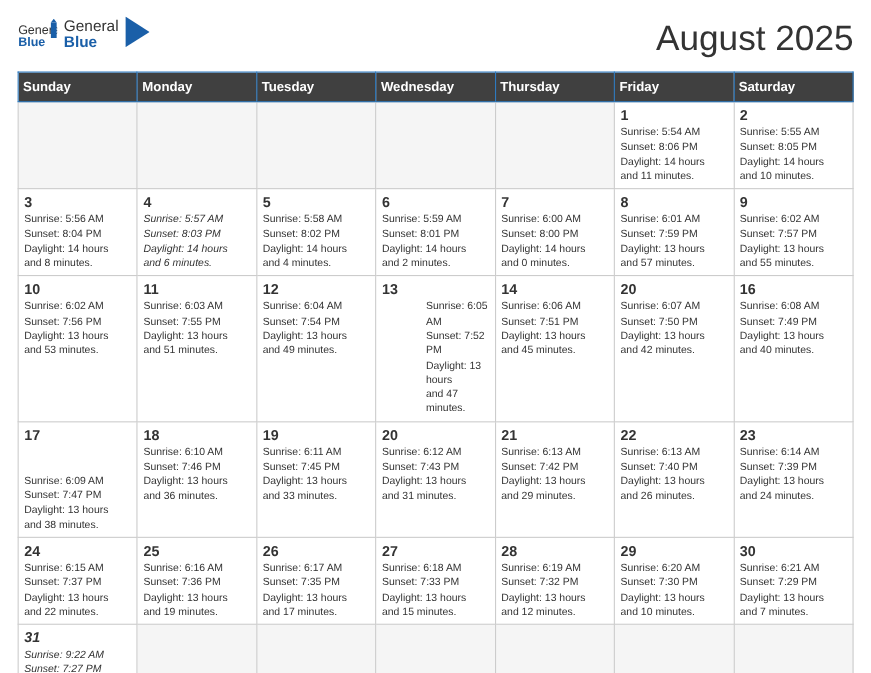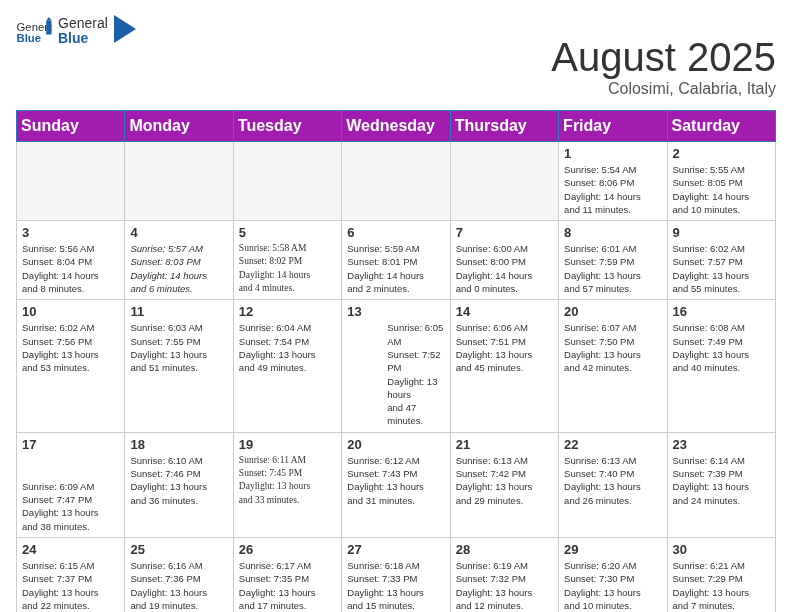--- a/index.html
+++ b/index.html
@@ -22,38 +22,37 @@
       gap: 4px;
     }
     .logo-icon {
       width: 36px;
       height: 28px;
     }
     .title-area {
       text-align: right;
     }
     .month-year {
-      font-size: 40px;
+      font-size: 32px;
       color: #333;
       font-weight: normal;
-      margin-top: 19px;
     }
     .location {
       font-size: 16px;
       color: #555;
     }
     table {
       width: 100%;
       border-collapse: collapse;
       border: 1px solid #ccc;
     }
     .day-header {
-      background-color: #a21caf;
+      background-color: #404040;
       color: #fff;
-      font-size: 16px;
+      font-size: 12px;
       font-weight: bold;
       padding: 6px 4px;
       text-align: left;
       border: 1px solid #2e7abf;
     }
     .calendar-cell {
       vertical-align: top;
       padding: 4px 5px;
       border: 1px solid #ccc;
       font-size: 10px;
@@ -96,21 +95,20 @@
     <div style="display:flex;flex-direction:column;line-height:1.1;margin-left:2px;">
       <span style="font-size:14px;color:#333;">General</span>
       <span style="font-size:14px;color:#1a5fa8;font-weight:bold;">Blue</span>
     </div>
     <svg width="22" height="28" viewBox="0 0 22 28" style="margin-left:2px;margin-top:-4px;">
       <polygon points="0,0 22,14 0,28" fill="#1a5fa8"></polygon>
     </svg>
   </div>
   <div class="title-area">
     <div class="month-year">August 2025</div>
-    <div class="location">Colosimi, Calabria, Italy</div>
   </div>
 </div>
 
 <table>
   <thead>
     <tr>
     <th class="day-header">Sunday</th>
         <th class="day-header">Monday</th>
         <th class="day-header">Tuesday</th>
         <th class="day-header">Wednesday</th>
@@ -151,21 +149,21 @@
         </td>
         <td class="calendar-cell">
           <span class="day-number">4</span>
           <div class="cell-info" style="white-space: pre-line; font-style: italic;">Sunrise: 5:57 AM
 Sunset: 8:03 PM
 Daylight: 14 hours
 and 6 minutes.</div>
         </td>
         <td class="calendar-cell">
           <span class="day-number">5</span>
-          <div class="cell-info" style="white-space: pre-line; font-family: Liberation Serif, serif;">Sunrise: 5:58 AM
+          <div class="cell-info" style="white-space: pre-line;">Sunrise: 5:58 AM
 Sunset: 8:02 PM
 Daylight: 14 hours
 and 4 minutes.</div>
         </td>
         <td class="calendar-cell">
           <span class="day-number">6</span>
           <div class="cell-info" style="white-space: pre-line;">Sunrise: 5:59 AM
 Sunset: 8:01 PM
 Daylight: 14 hours
 and 2 minutes.</div>
@@ -253,21 +251,21 @@
         </td>
         <td class="calendar-cell">
           <span class="day-number">18</span>
           <div class="cell-info" style="white-space: pre-line;">Sunrise: 6:10 AM
 Sunset: 7:46 PM
 Daylight: 13 hours
 and 36 minutes.</div>
         </td>
         <td class="calendar-cell">
           <span class="day-number">19</span>
-          <div class="cell-info" style="white-space: pre-line; font-family: Liberation Serif, serif;">Sunrise: 6:11 AM
+          <div class="cell-info" style="white-space: pre-line;">Sunrise: 6:11 AM
 Sunset: 7:45 PM
 Daylight: 13 hours
 and 33 minutes.</div>
         </td>
         <td class="calendar-cell">
           <span class="day-number">20</span>
           <div class="cell-info" style="white-space: pre-line;">Sunrise: 6:12 AM
 Sunset: 7:43 PM
 Daylight: 13 hours
 and 31 minutes.</div>

